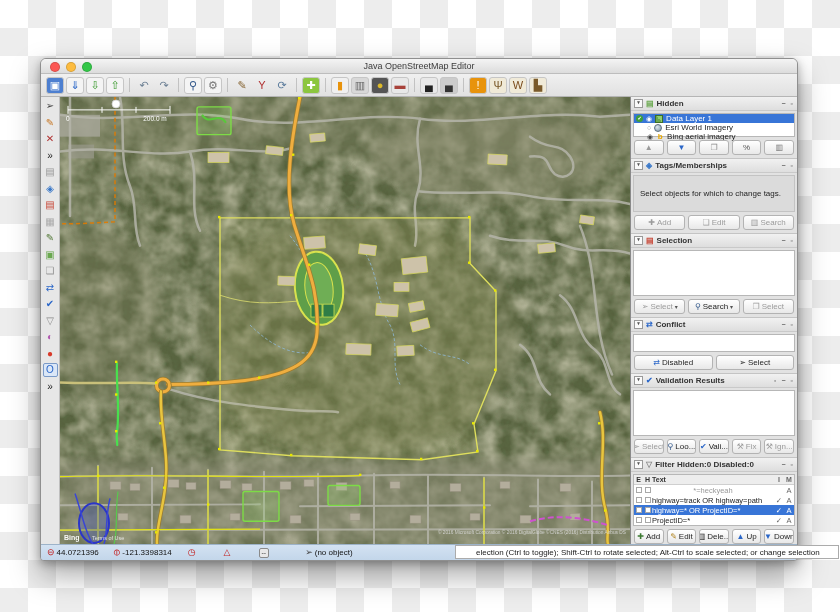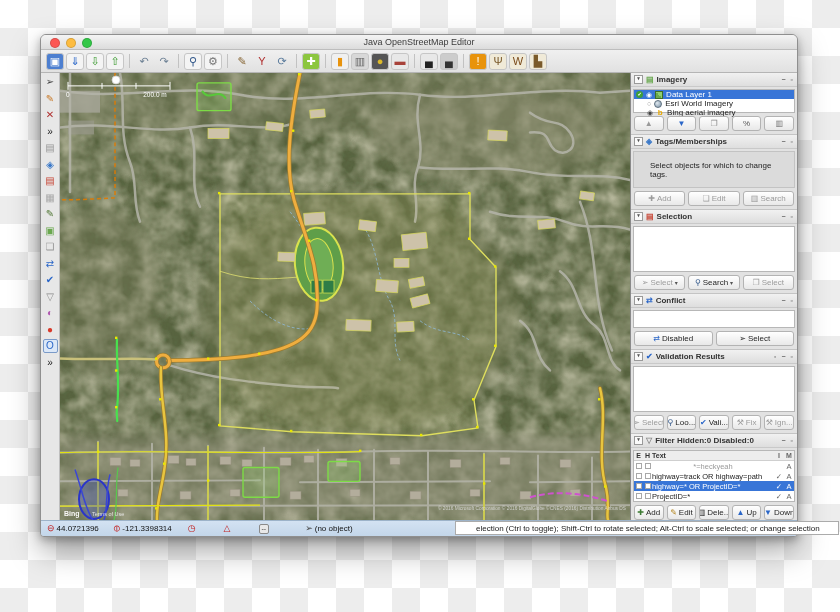--- a/index.html
+++ b/index.html
@@ -1,19 +1,19 @@
 <!DOCTYPE html>
 <html><head>
 <meta charset="utf-8">
 <style>
   html,body{margin:0;padding:0;}
   .canvas{position:relative;width:840px;height:612px;overflow:hidden;
     background:repeating-conic-gradient(#ededed 0% 25%, #ffffff 0% 50%) 0 0 / 56px 56px;
     font-family:"Liberation Sans",sans-serif;-webkit-font-smoothing:antialiased;}
-  .window{position:absolute;left:40px;top:34px;width:758px;height:503px;box-sizing:border-box;
+  .window{position:absolute;left:40px;top:58px;width:758px;height:503px;box-sizing:border-box;
     border:1px solid #8f8f8f;border-radius:6px 6px 4px 4px;background:#e8e8e8;
     box-shadow:0 14px 30px rgba(0,0,0,.35),0 3px 8px rgba(0,0,0,.28);
     display:flex;flex-direction:column;}
   
   .titlebar{height:14px;flex:none;background:linear-gradient(#f4f4f4,#dcdcdc);
     border-bottom:1px solid #bdbdbd;border-radius:5px 5px 0 0;position:relative;
     display:flex;align-items:center;justify-content:center;}
   .lights{position:absolute;left:9px;top:3px;display:flex;gap:6px;}
   .light{width:8px;height:8px;border-radius:50%;border:0.5px solid rgba(0,0,0,.15);}
   .title{font-size:9px;color:#3c3c3c;}
@@ -40,21 +40,21 @@
   .phead{height:13px;flex:none;display:flex;align-items:center;gap:3px;padding:0 3px;
     background:linear-gradient(#f1f1f1,#dedede);border-bottom:1px solid #c9c9c9;
     font-weight:bold;font-size:8px;color:#333;}
   .collapsebox{width:7px;height:7px;flex:none;border:1px solid #9a9a9a;background:#fafafa;
     font-size:5px;line-height:5px;text-align:center;color:#555;}
   .picon{font-size:8px;line-height:1;flex:none;}
   .grow{flex:1;min-width:0;}
   .pchrome{color:#666;font-size:7px;line-height:1;padding:0 1px;}
   .pbody{background:#fff;border:1px solid #b7b7b7;margin:2px;flex:1;min-height:0;}
   .tagsmsg{background:#dbdbdb;border:1px solid #c3c3c3;margin:2px;flex:1;display:flex;
-    align-items:center;padding:0 16px;font-size:8px;color:#1e1e1e;}
+    align-items:center;padding:0 6px;font-size:8px;color:#1e1e1e;}
   .btnrow{display:flex;gap:3px;padding:1px 3px 3px;flex:none;}
   .btn{flex:1;height:13px;border:1px solid #b3b3b3;border-radius:3px;
     background:linear-gradient(#ffffff,#e8e8e8);display:flex;align-items:center;
     justify-content:center;gap:2px;font-size:8px;color:#1e1e1e;min-width:0;overflow:hidden;white-space:nowrap;}
   .btn.disabled{color:#9b9b9b;}
   .bicon{font-size:8px;line-height:1;}
   .caret{font-size:6px;color:#555;}
   
   .layerlist{margin:2px;border:1px solid #b7b7b7;background:#fff;flex:1;min-height:0;
     display:flex;flex-direction:column;}
@@ -377,21 +377,21 @@
           <text x="566" y="441" font-size="4.8" fill="#dddddd" opacity="0.85" text-anchor="end">© 2016 Microsoft Corporation © 2016 DigitalGlobe ©CNES (2016) Distribution Airbus DS</text>
         </svg>
       </div>
 
       <div class="sidebar">
 
         <div class="panel p-layers">
           <div class="phead">
             <span class="collapsebox">▾</span>
             <span class="picon" style="color:#6aa84f">▤</span>
-            <span>Imagery</span>
+            <span>Hidden</span>
             <span class="grow"></span>
             <span class="pchrome">−</span>
             <span class="pchrome">▫</span>
           </div>
           <div class="layerlist">
             <div class="lrow sel">
               <span class="activedot">✔</span>
               <span class="eye">◉</span>
               <span class="li-data"></span>
               <span>Data Layer 1</span>

